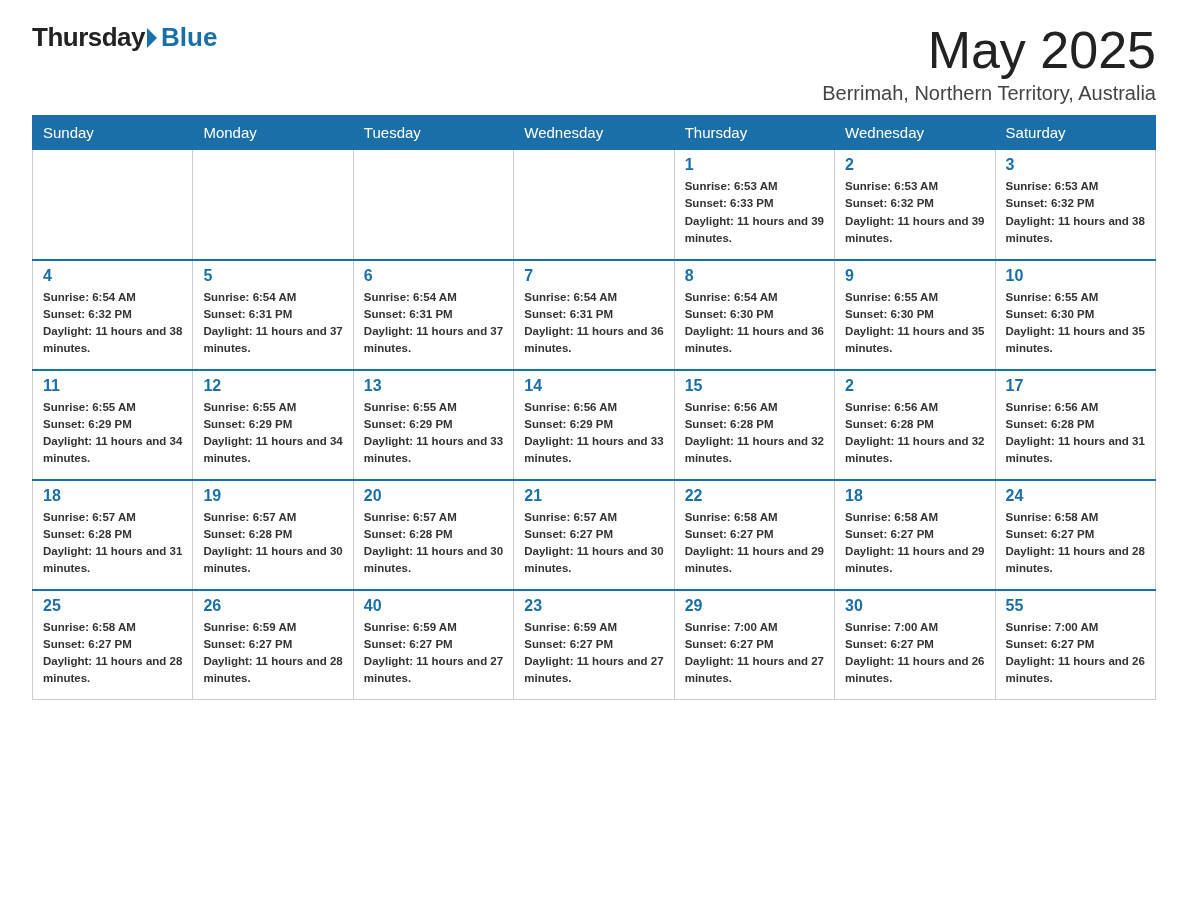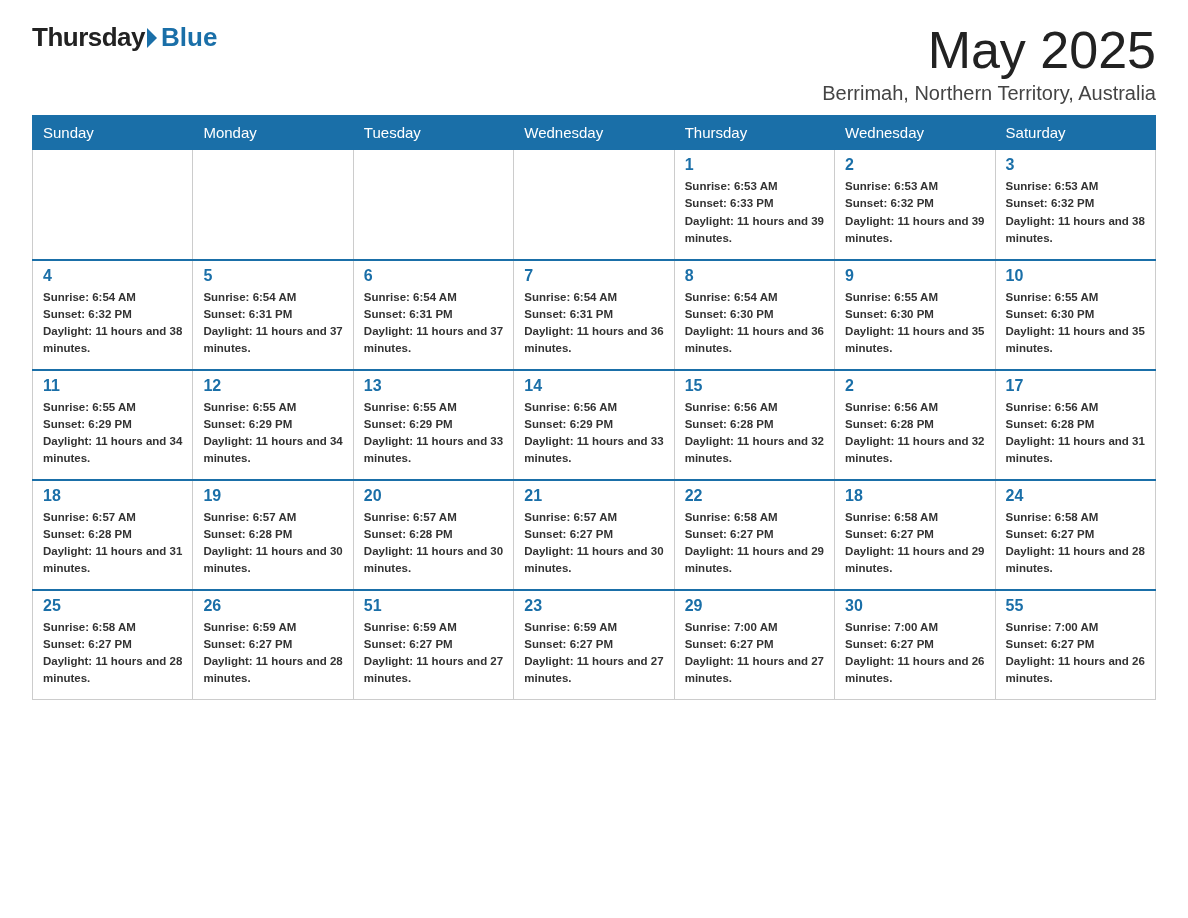--- a/index.html
+++ b/index.html
@@ -296,21 +296,21 @@
 Sunset: 6:27 PM
 Daylight: 11 hours and 28 minutes.</div>
         </td>
         <td>
           <div class="day-number">26</div>
           <div class="day-info" style="white-space: pre-line;">Sunrise: 6:59 AM
 Sunset: 6:27 PM
 Daylight: 11 hours and 28 minutes.</div>
         </td>
         <td>
-          <div class="day-number">51</div>
+          <div class="day-number">40</div>
           <div class="day-info" style="white-space: pre-line;">Sunrise: 6:59 AM
 Sunset: 6:27 PM
 Daylight: 11 hours and 27 minutes.</div>
         </td>
         <td>
           <div class="day-number">23</div>
           <div class="day-info" style="white-space: pre-line;">Sunrise: 6:59 AM
 Sunset: 6:27 PM
 Daylight: 11 hours and 27 minutes.</div>
         </td>

